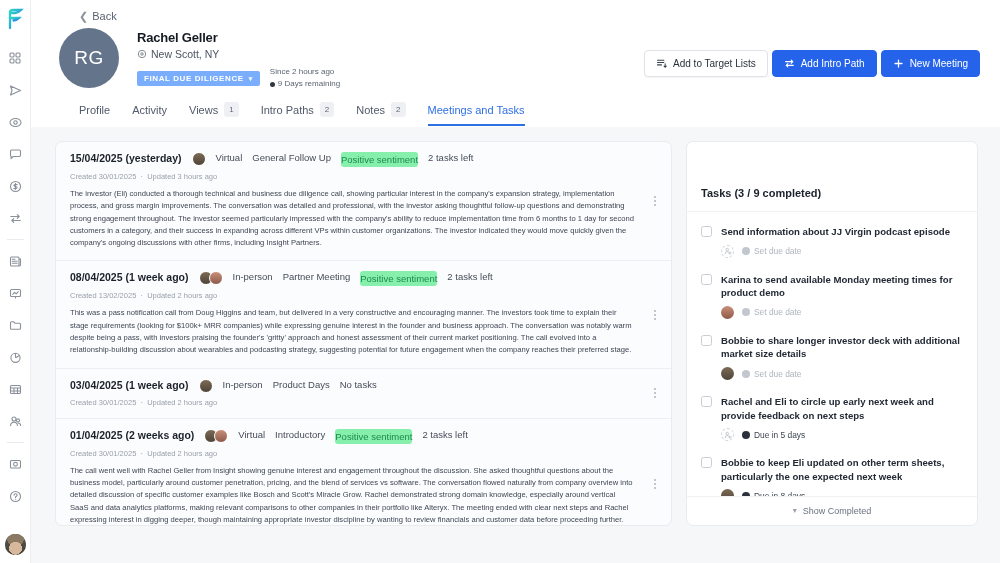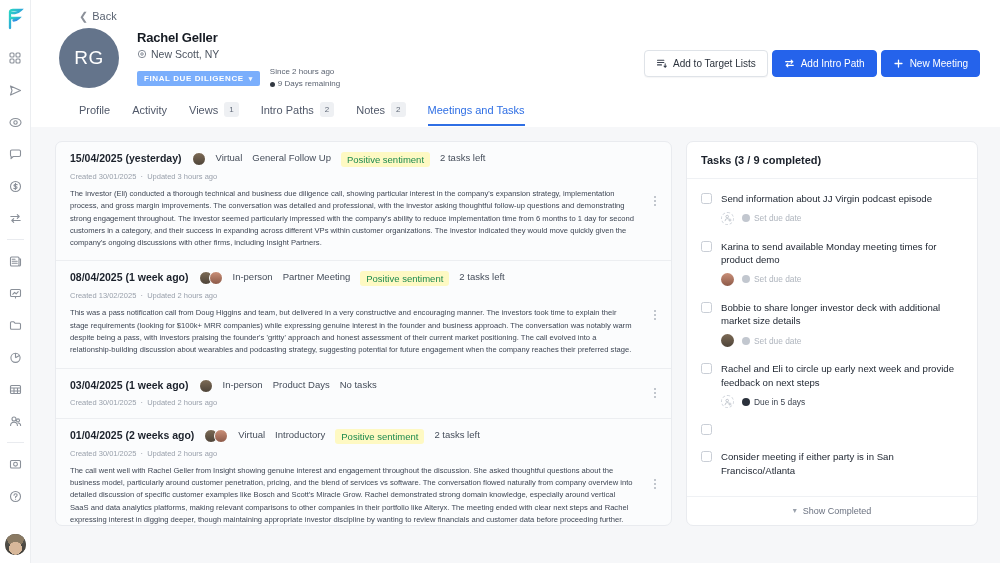--- a/index.html
+++ b/index.html
@@ -105,49 +105,49 @@
   .meeting { padding: 10px 14px 11px 14px; border-bottom: 1px solid #eceef1; position: relative; }
   .meeting:last-child { border-bottom: none; }
   .m-top { display: flex; align-items: flex-start; gap: 10px; }
   .m-date { font-size: 10.5px; font-weight: bold; color: #1b212b; }
   .m-avatars { display: flex; align-items: center; }
   .m-av { width: 14px; height: 14px; border-radius: 50%; overflow: hidden; border: 1.5px solid #fff; margin-left: -4px; }
   .m-av:first-child { margin-left: 0; }
   .av-a { background: linear-gradient(#7c6a55, #4e4439); }
   .av-b { background: linear-gradient(#c98f78, #8d5a49); }
   .m-meta { font-size: 9.5px; color: #454d5a; }
-  .chip-pos { font-size: 9.5px; color: #1d8a4e; background: #fef9c3; border-radius: 3px; padding: 2px 6px; }
+  .chip-pos { font-size: 9.5px; color: #1d8a4e; background: #86efac; border-radius: 3px; padding: 2px 0; }
   .m-sub { font-size: 7.5px; color: #9aa1ac; margin-top: 5px; }
   .m-body {
     font-size: 7.6px; line-height: 1.62; color: #3e4654;
     margin-top: 7px; padding-right: 22px; text-align: left;
   }
   .kebab {
     position: absolute; right: 10px; top: 50%; transform: translateY(-50%);
     width: 12px; display: flex; flex-direction: column; align-items: center; gap: 2px;
     cursor: pointer;
   }
   .kebab i { width: 2px; height: 2px; border-radius: 50%; background: #aeb4bd; display: block; }
 
   
   .tasks {
     flex: 0 0 292px; background:#fff; border:1px solid #e9ebef;
     border-radius: 7px; display: flex; flex-direction: column;
     max-height: 385px; overflow: hidden;
   }
   .tasks-head { padding: 12px 14px; border-bottom: 1px solid #eff1f4; }
-  .tasks-title { font-size: 11px; font-weight: bold; color: #1b212b; }
+  .tasks-title { font-size: 11px; font-weight: bold; color: #1b212b; margin-top: 33px; }
   .tasks-list { flex: 1; overflow: hidden; padding: 4px 0 0 0; }
   .task { display: flex; gap: 9px; padding: 9px 14px 6px 14px; }
   .tcheck {
     width: 11px; height: 11px; flex: 0 0 11px; margin-top: 1px;
     border: 1px solid #c9ced6; border-radius: 2.5px; background:#fff; cursor: pointer;
   }
   .tbody { flex: 1; }
-  .ttext { font-size: 9.6px; color: #232a35; font-weight: normal; line-height: 1.42; }
+  .ttext { font-size: 9.6px; color: #232a35; font-weight: bold; line-height: 1.42; }
   .tfoot { display: flex; align-items: center; gap: 8px; margin-top: 6px; }
   .assignee {
     width: 13px; height: 13px; border-radius: 50%;
     border: 1px dashed #cfd4db; display:flex; align-items:center; justify-content:center;
     color:#b6bcc5; cursor:pointer; overflow:hidden;
   }
   .assignee.photo { border: none; }
   .ph-a { background: linear-gradient(#7c6a55, #4e4439); }
   .ph-b { background: linear-gradient(#c98f78, #8d5a49); }
   .due { display:flex; align-items:center; gap:4px; font-size:8.4px; cursor:pointer; }
@@ -553,20 +553,30 @@
                 <span class="due set">
                   <span class="clock dark"></span>
                   <span>Due in 5 days</span>
                 </span>
               </div>
             </div>
           </div>
 
           <div class="task">
             <div class="tcheck"></div>
+            <div class="tbody">
+              <div class="ttext">Bobbie to keep Eli updated on other term sheets, particularly the one expected next week</div>
+              <div class="tfoot">
+                <span class="assignee photo ph-a"></span>
+                <span class="due set">
+                  <span class="clock dark"></span>
+                  <span>Due in 8 days</span>
+                </span>
+              </div>
+            </div>
           </div>
 
           <div class="task">
             <div class="tcheck"></div>
             <div class="tbody">
               <div class="ttext">Consider meeting if either party is in San Francisco/Atlanta</div>
 
             </div>
           </div>
 

